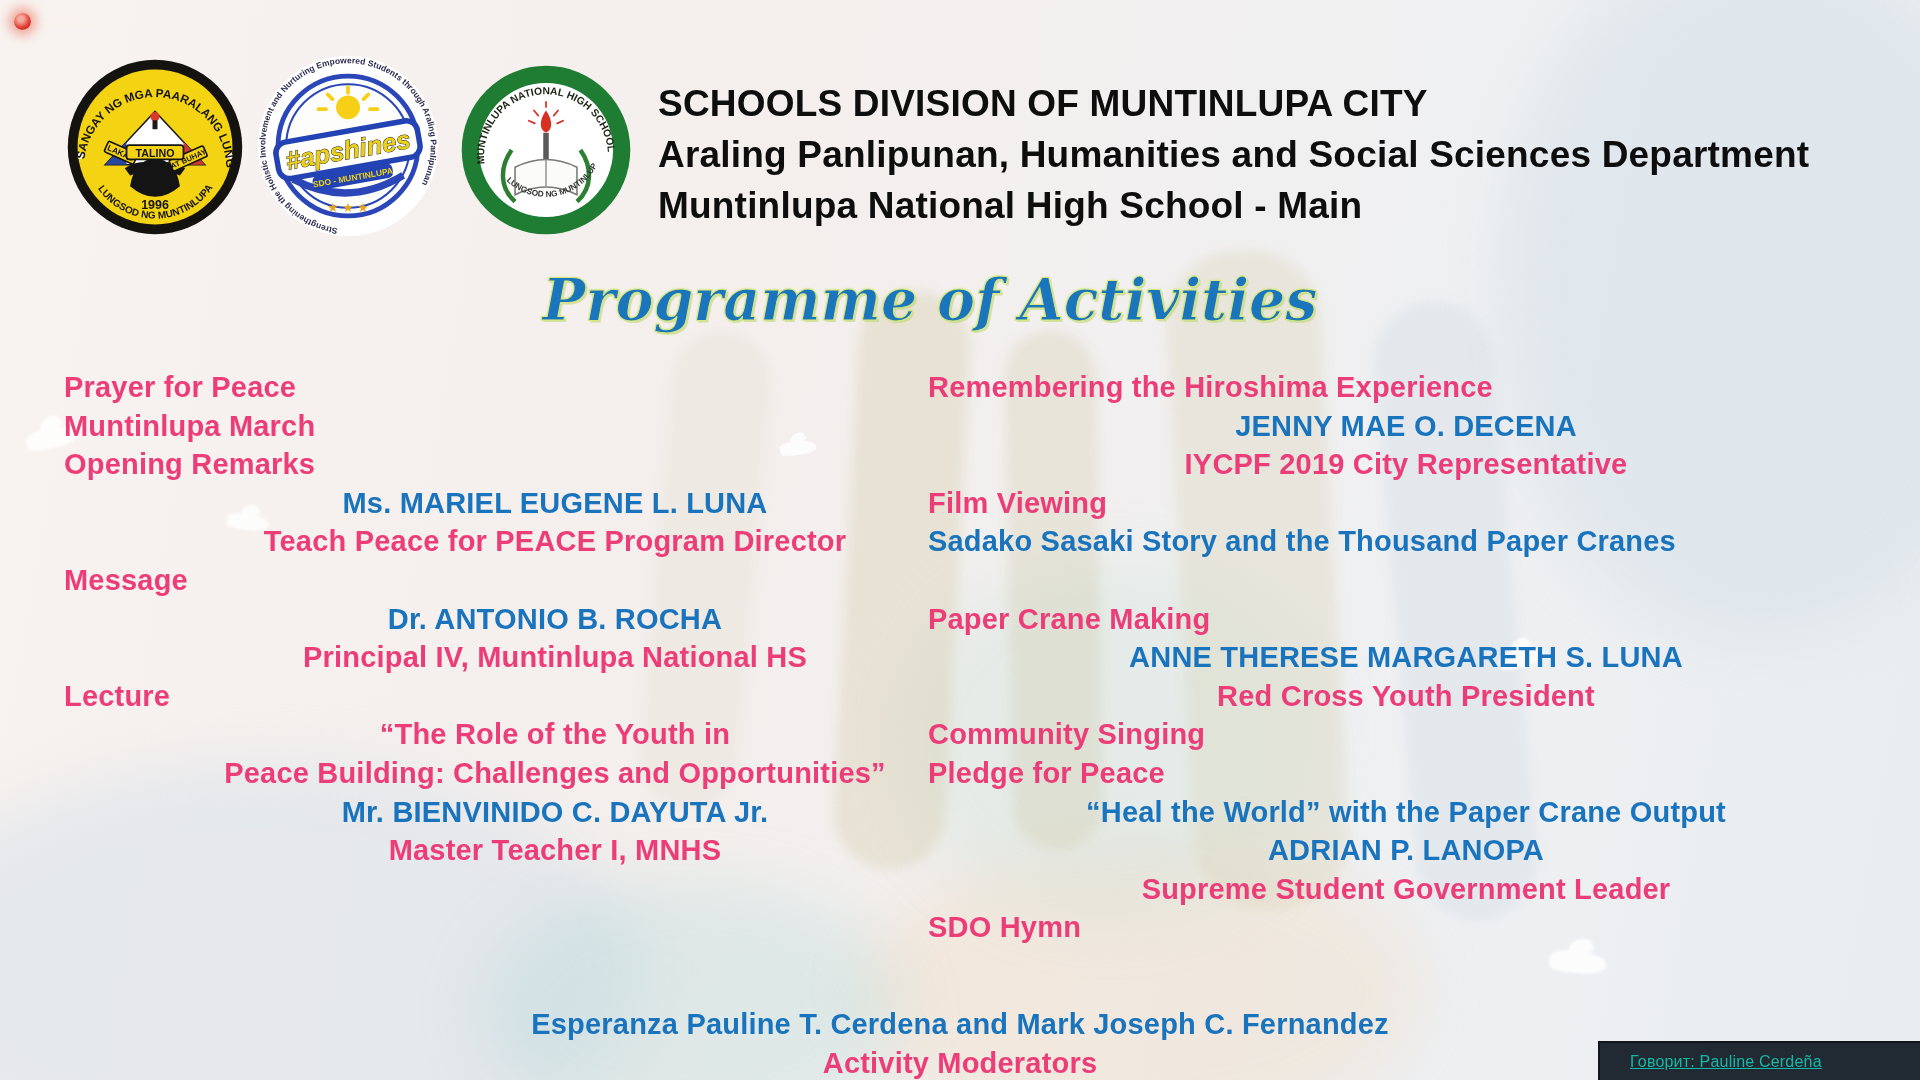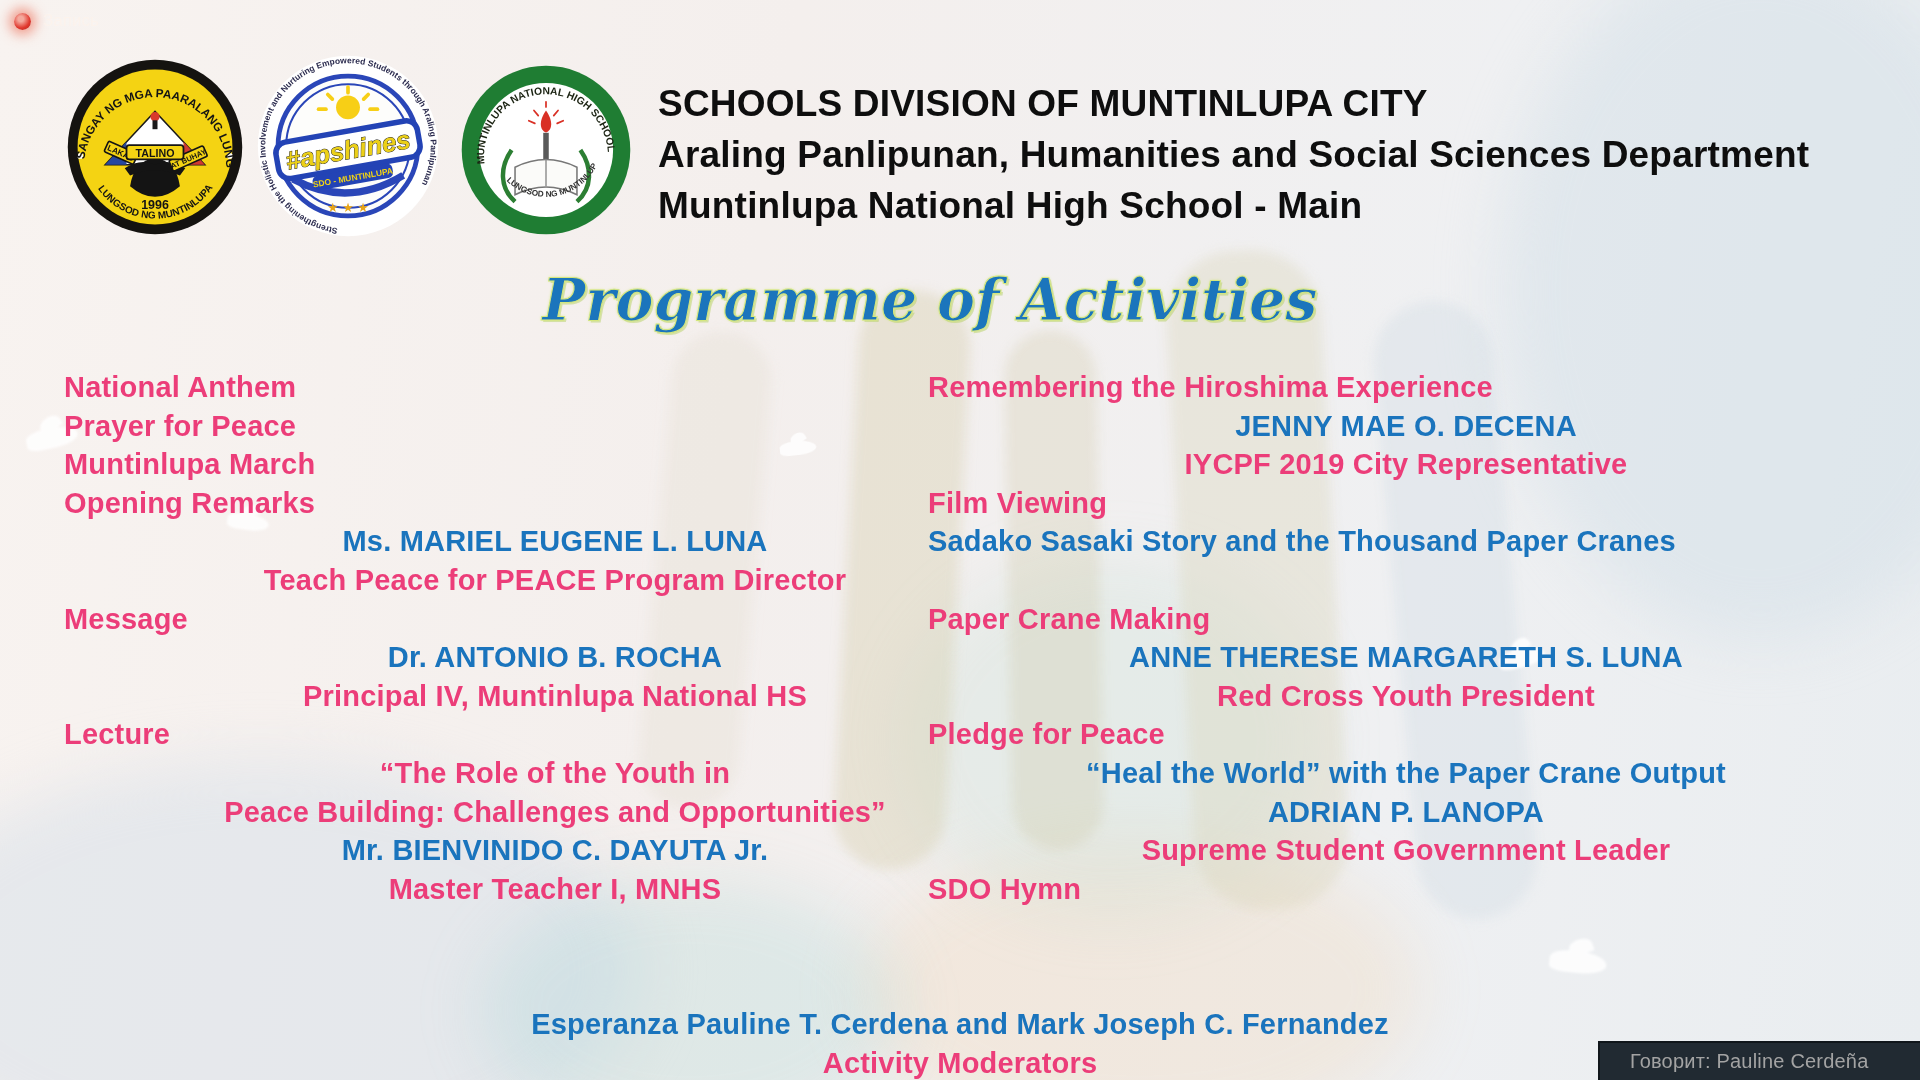--- a/index.html
+++ b/index.html
@@ -61,21 +61,21 @@
   .pline.pink{color:var(--pink);}
   .pline.blue{color:var(--blue);}
   .pline.left{text-align:left;}
   .pline.center{text-align:center;}
   
   .speaker-bar{
     position:absolute;right:0;bottom:0;width:322px;height:39px;
     background:var(--speaker-bar-bg);border-left:2px solid #10161b;border-top:2px solid #10161b;
     display:flex;align-items:center;box-sizing:border-box;padding-left:30px;
   }
-  .speaker-bar span{color:#a3a3a3;font-size:20px;letter-spacing:.2px;}
+  .speaker-bar span{color:#14b8a6;font-size:16px;letter-spacing:.2px;text-decoration:underline;}
 </style>
 </head>
 <body>
 
 <div class="screen">
 
   <div class="bgfx wash w1"></div>
   <div class="bgfx wash w2"></div>
   <div class="bgfx wash w3"></div>
   <div class="bgfx wash w4"></div>
@@ -180,21 +180,20 @@
 
   <div class="header-text">
     <div>SCHOOLS DIVISION OF MUNTINLUPA CITY</div>
     <div>Araling Panlipunan, Humanities and Social Sciences Department</div>
     <div>Muntinlupa National High School - Main</div>
   </div>
 
   <div class="slide-title">Programme of Activities</div>
 
   <div class="col col-left">
-      <div class="pline pink left">National Anthem</div>
       <div class="pline pink left">Prayer for Peace</div>
       <div class="pline pink left">Muntinlupa March</div>
       <div class="pline pink left">Opening Remarks</div>
       <div class="pline blue center">Ms. MARIEL EUGENE L. LUNA</div>
       <div class="pline pink center">Teach Peace for PEACE Program Director</div>
       <div class="pline pink left">Message</div>
       <div class="pline blue center">Dr. ANTONIO B. ROCHA</div>
       <div class="pline pink center">Principal IV, Muntinlupa National HS</div>
       <div class="pline pink left">Lecture</div>
       <div class="pline pink center">“The Role of the Youth in</div>
@@ -205,20 +204,21 @@
   <div class="col col-right">
       <div class="pline pink left">Remembering the Hiroshima Experience</div>
       <div class="pline blue center">JENNY MAE O. DECENA</div>
       <div class="pline pink center">IYCPF 2019 City Representative</div>
       <div class="pline pink left">Film Viewing</div>
       <div class="pline blue left">Sadako Sasaki Story and the Thousand Paper Cranes</div>
       <div class="pline pink left">&nbsp;</div>
       <div class="pline pink left">Paper Crane Making</div>
       <div class="pline blue center">ANNE THERESE MARGARETH S. LUNA</div>
       <div class="pline pink center">Red Cross Youth President</div>
+      <div class="pline pink left">Community Singing</div>
       <div class="pline pink left">Pledge for Peace</div>
       <div class="pline blue center">“Heal the World” with the Paper Crane Output</div>
       <div class="pline blue center">ADRIAN P. LANOPA</div>
       <div class="pline pink center">Supreme Student Government Leader</div>
       <div class="pline pink left">SDO Hymn</div>
     </div>
   <div class="col-footer">
       <div class="pline blue center">Esperanza Pauline T. Cerdena and Mark Joseph C. Fernandez</div>
       <div class="pline pink center">Activity Moderators</div>
     </div>

